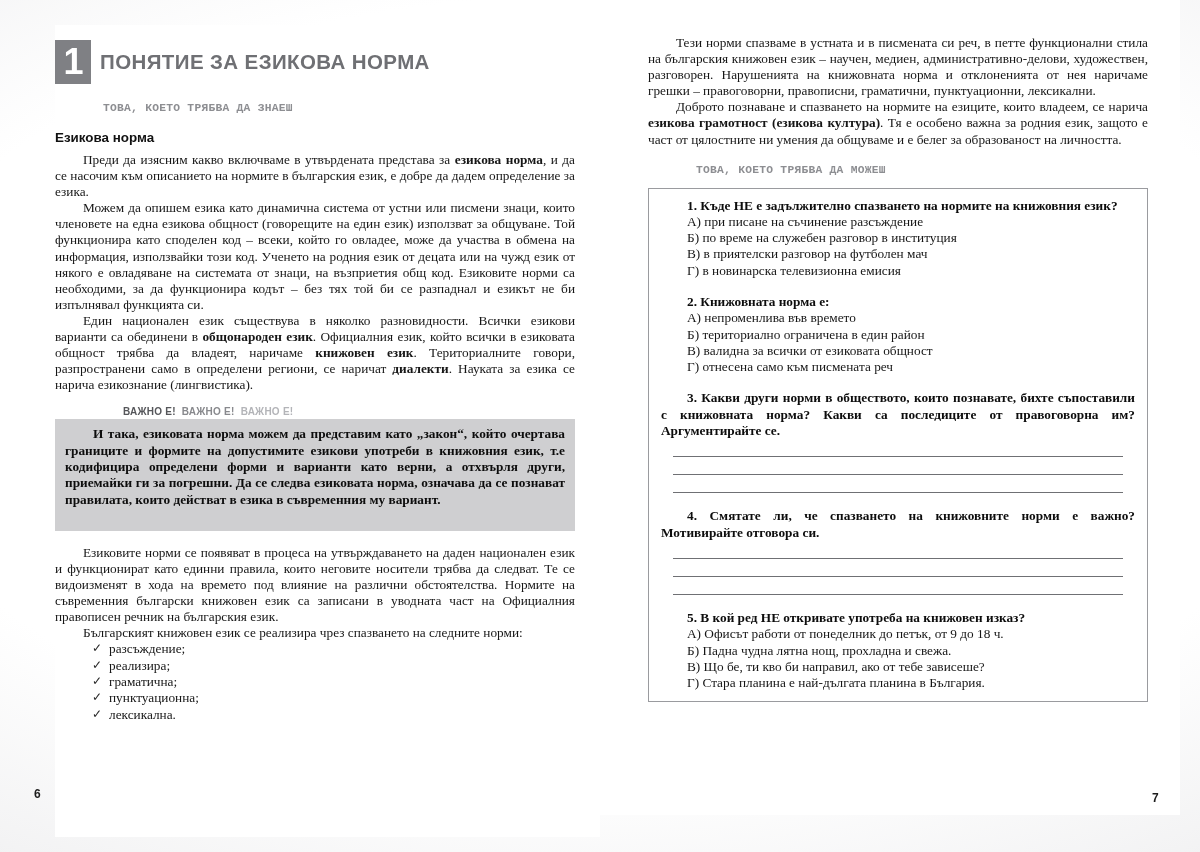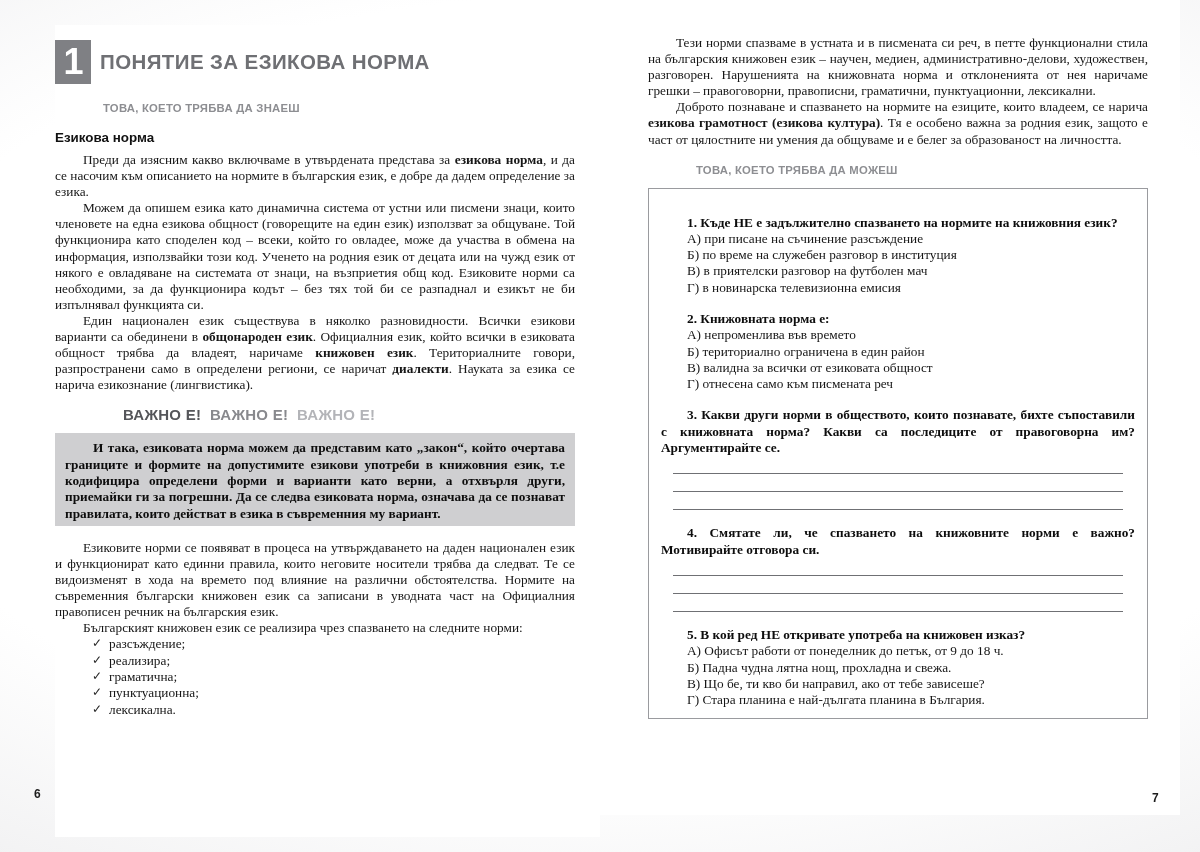--- a/index.html
+++ b/index.html
@@ -81,21 +81,21 @@
   .chapter-title {
     font-family: Liberation Sans, sans-serif;
     font-weight: bold;
     font-size: 20.5px;
     letter-spacing: 0.4px;
     color: #6f7074;
   }
 
   
   .eyebrow {
-    font-family: Liberation Sans, sans-serif;
+    font-family: Liberation Mono, monospace;
     font-weight: bold;
     font-size: 11.3px;
     letter-spacing: 0.25px;
     color: #8d8e92;
     margin: 0 0 16px 48px;
   }
   .eyebrow-right {
     margin: 0 0 12px 48px;
   }
 
@@ -119,32 +119,32 @@
     -webkit-hyphens: manual;
     hyphens: manual;
   }
   p.body + p.body { margin-top: 0; }
   b, strong { font-weight: bold; }
 
   
   .important-labels {
     font-family: "Liberation Sans", sans-serif;
     font-weight: bold;
-    font-size: 15px;
+    font-size: 10px;
     letter-spacing: 0.25px;
-    margin: 13px 0 10px 48px;
+    margin: 13px 0 2px 48px;
     white-space: nowrap;
     padding-left: 20px;
   }
   .important-labels span:nth-child(1) { color: #55565a; }
   .important-labels span:nth-child(2) { color: #88898d; }
   .important-labels span:nth-child(3) { color: #b3b4b8; }
   .important-box {
     background: #cfcfd1;
-    padding: 7px 10px 4px 10px;
+    padding: 7px 10px 23px 10px;
     box-sizing: border-box;
   }
   .important-box p {
     margin: 0;
     font-size: 13.3px;
     line-height: 16.3px;
     font-weight: bold;
     text-align: justify;
     text-indent: 28px;
     color: #0d0d0d;
@@ -166,21 +166,21 @@
     position: absolute;
     left: -17px;
     top: -1px;
     font-size: 12px;
     color: #2a2a2a;
   }
 
   
   .exercise-box {
     border: 1.4px solid #9a9b9f;
-    padding: 26px 12px 10px 12px;
+    padding: 9px 12px 10px 12px;
     box-sizing: border-box;
     background: #ffffff;
   }
   .q {
     margin: 0;
     font-size: 13.3px;
     line-height: 16.2px;
     font-weight: bold;
     text-align: justify;
     text-indent: 26px;

